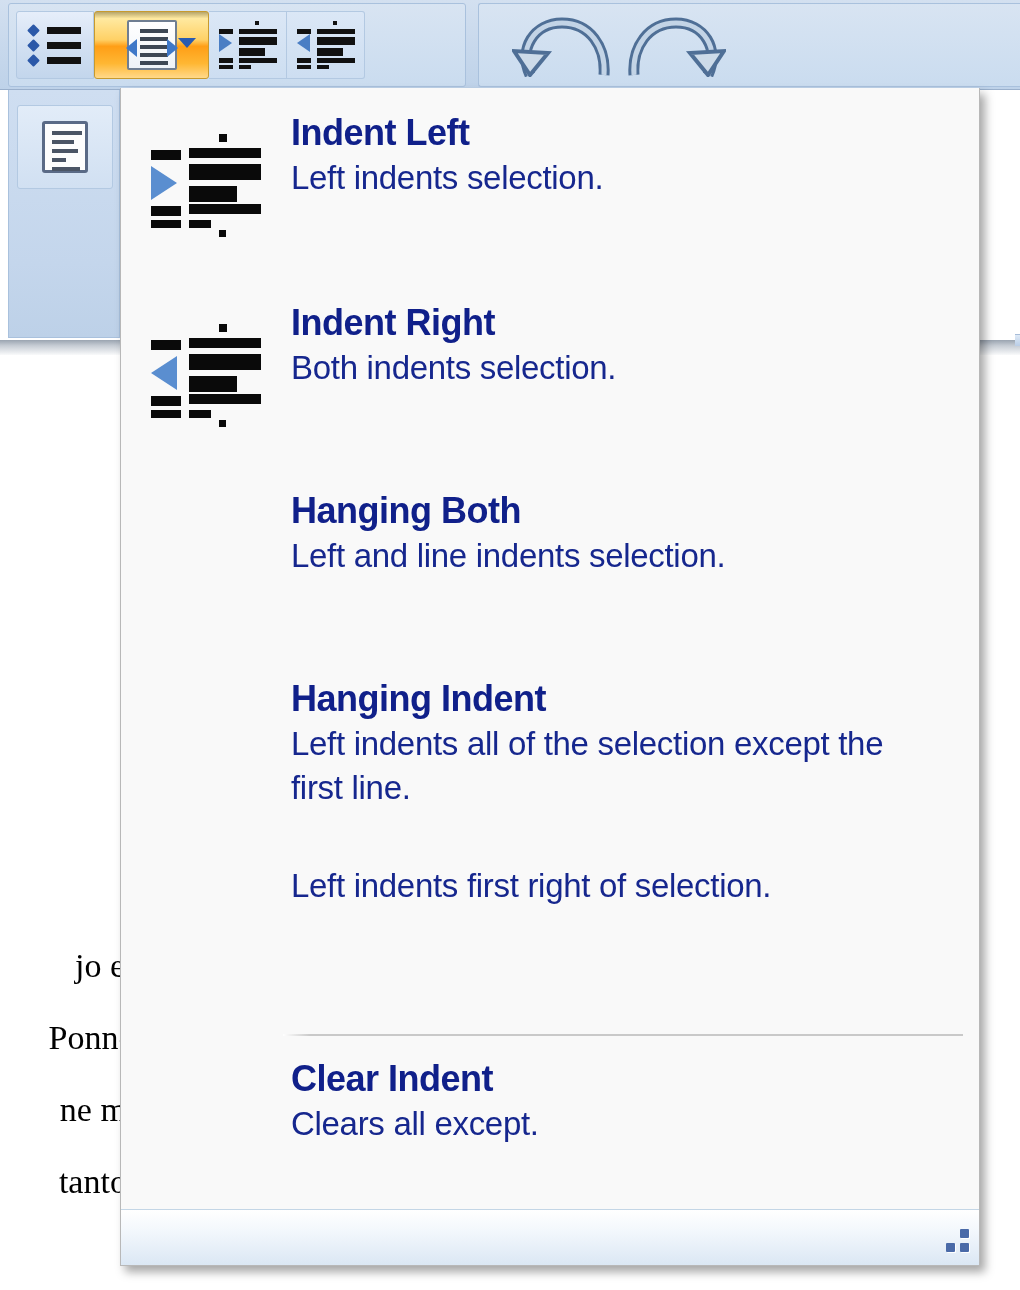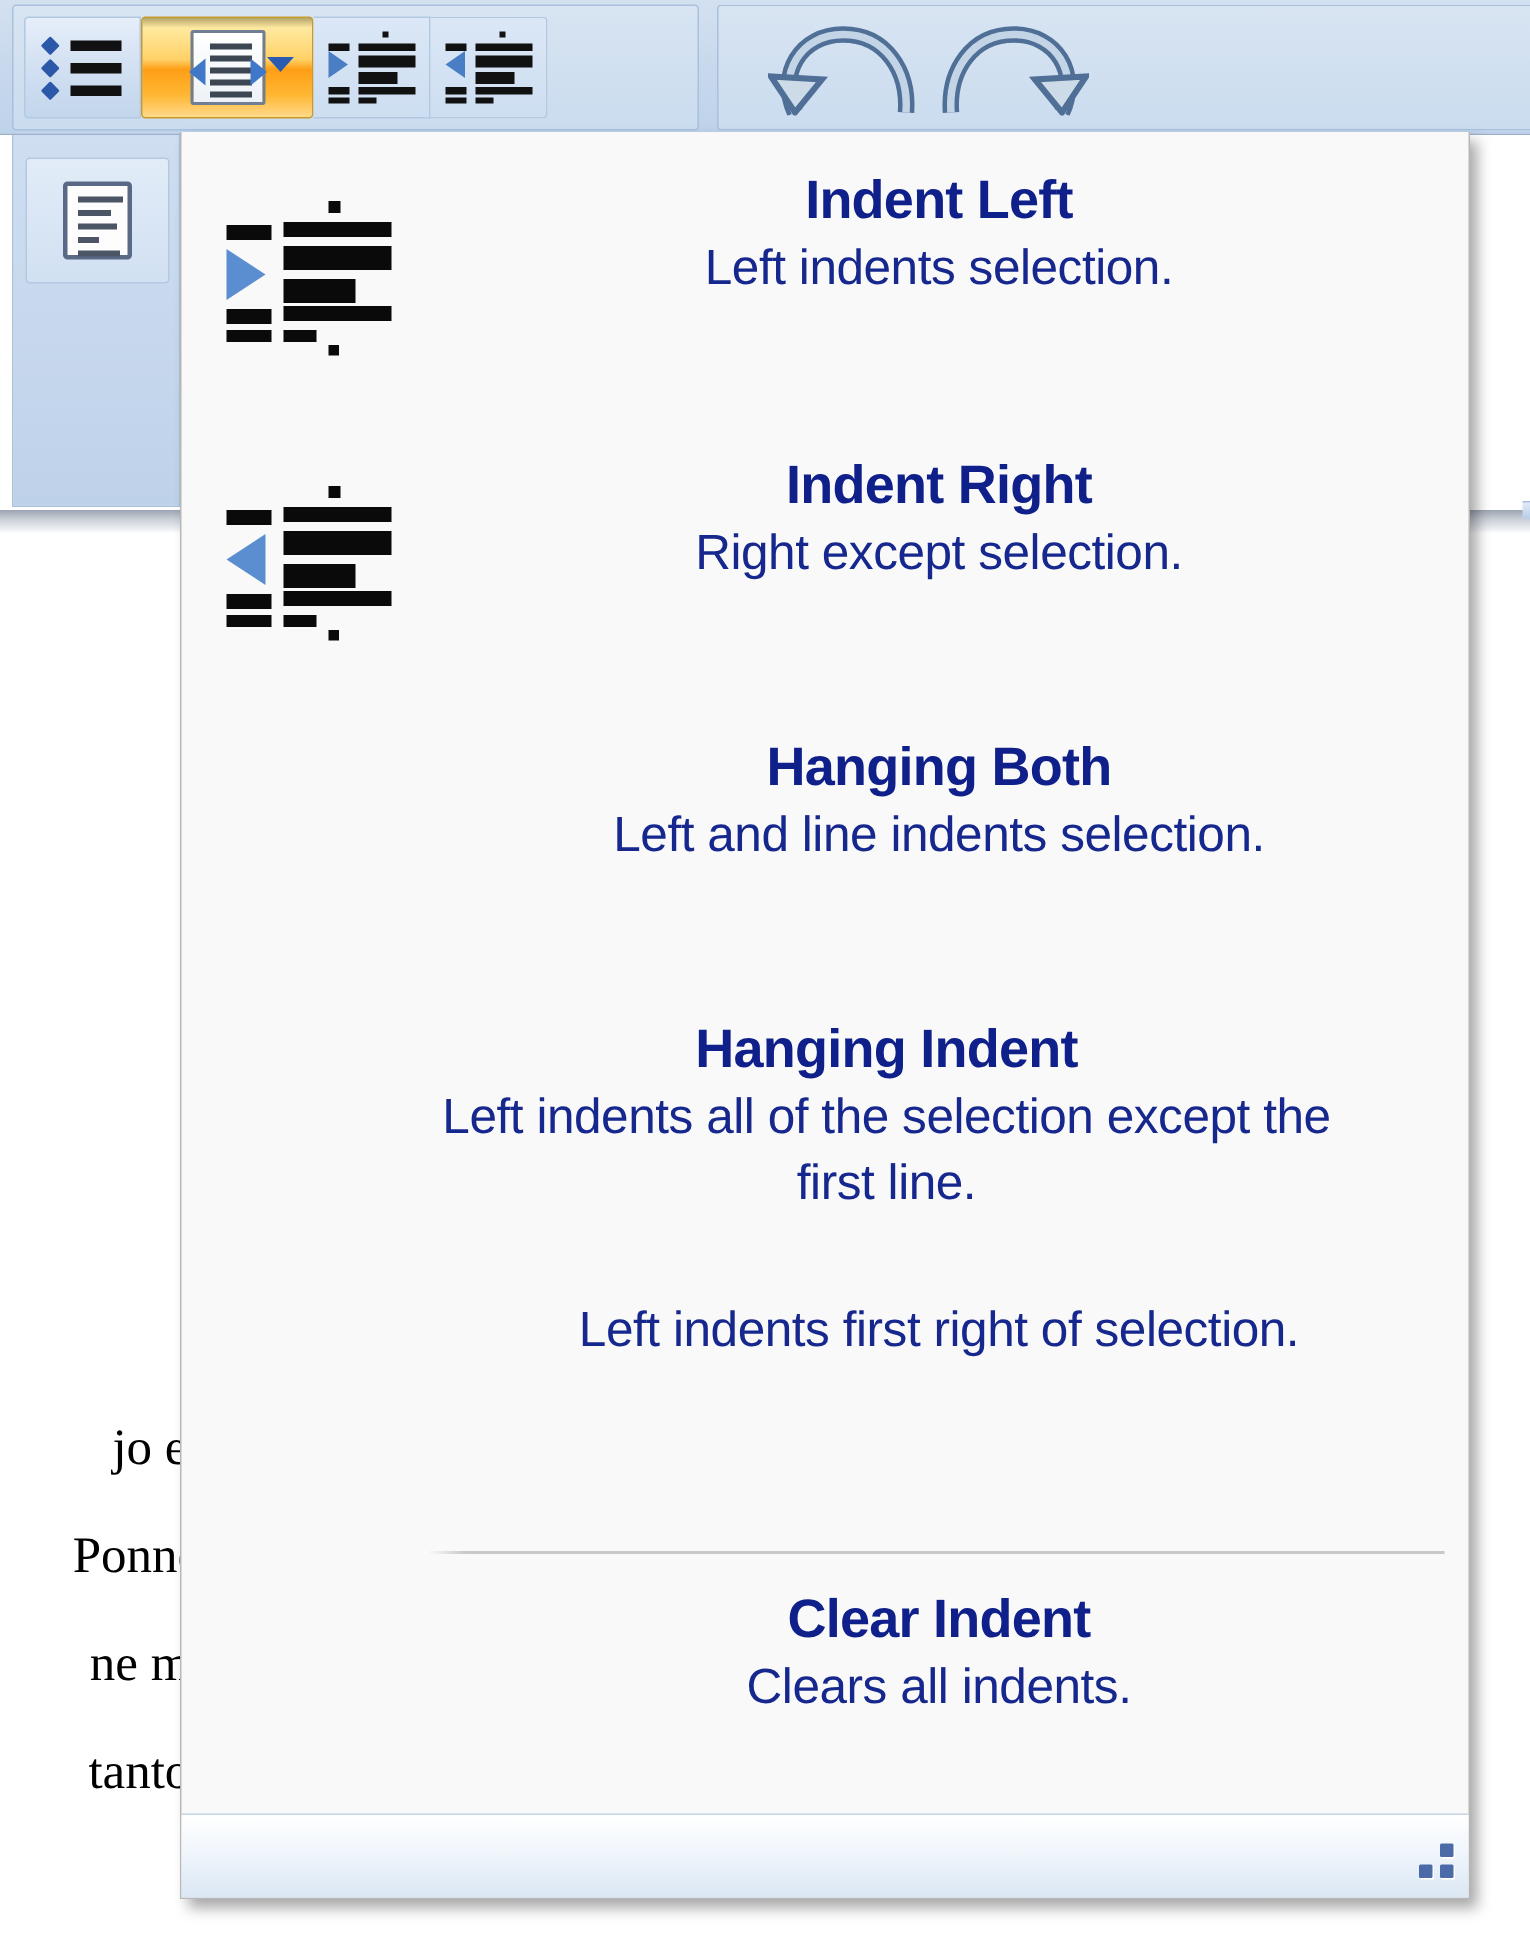--- a/index.html
+++ b/index.html
@@ -138,21 +138,21 @@
     background:#f9f9f9;
     border:1px solid #b8b8b8; border-top:none;
     box-shadow:5px 6px 9px rgba(0,0,0,.35);
   }
   .menu-body{ position:absolute; left:0; top:0; right:0; bottom:56px; }
   .mi{
     position:absolute; left:0; width:860px; display:flex;
     align-items:flex-start;
   }
   .mi-icon{ width:170px; flex:0 0 170px; display:flex; justify-content:center; padding-top:24px;}
-  .mi-body{ flex:1; padding-right:20px;text-align:center; }
+  .mi-body{ flex:1; padding-right:20px; }
   .mi-title{
     color:#10208a; font-weight:bold; font-size:36px; line-height:46px;
     letter-spacing:-0.5px;
   }
   .mi-desc{
     color:#16278e; font-size:33px; line-height:44px; letter-spacing:-0.3px;
   }
   .mi.noicon .mi-body{ padding-left:0; }
   .mi.noicon .mi-icon{ width:170px; flex:0 0 170px; }
 
@@ -337,21 +337,21 @@
             <i style="left:0;top:72px;width:30px;height:10px"></i>
             <i style="left:38px;top:70px;width:72px;height:10px"></i>
             <i style="left:0;top:86px;width:30px;height:8px"></i>
             <i style="left:38px;top:86px;width:22px;height:8px"></i>
             <i class="dt" style="left:68px;top:96px"></i>
             <span class="bigarw l"></span>
           </span>
         </div>
         <div class="mi-body">
           <div class="mi-title">Indent Right</div>
-          <div class="mi-desc">Right except selection.</div>
+          <div class="mi-desc">Both indents selection.</div>
         </div>
       </div>
 
       <div class="mi noicon" style="top:400px">
         <div class="mi-icon"></div>
         <div class="mi-body">
           <div class="mi-title">Hanging Both</div>
           <div class="mi-desc">Left and line indents selection.</div>
         </div>
       </div>
@@ -370,21 +370,21 @@
           <div class="mi-desc">Left indents first right of selection.</div>
         </div>
       </div>
 
       <div class="menu-sep" style="top:946px"></div>
 
       <div class="mi noicon" style="top:968px">
         <div class="mi-icon"></div>
         <div class="mi-body">
           <div class="mi-title">Clear Indent</div>
-          <div class="mi-desc">Clears all indents.</div>
+          <div class="mi-desc">Clears all except.</div>
         </div>
       </div>
 
     </div>
 
     <div class="menu-foot">
       <span class="grip">
         <i style="right:0;top:2px"></i>
         <i style="right:0;top:16px"></i>
         <i style="right:14px;top:16px"></i>

